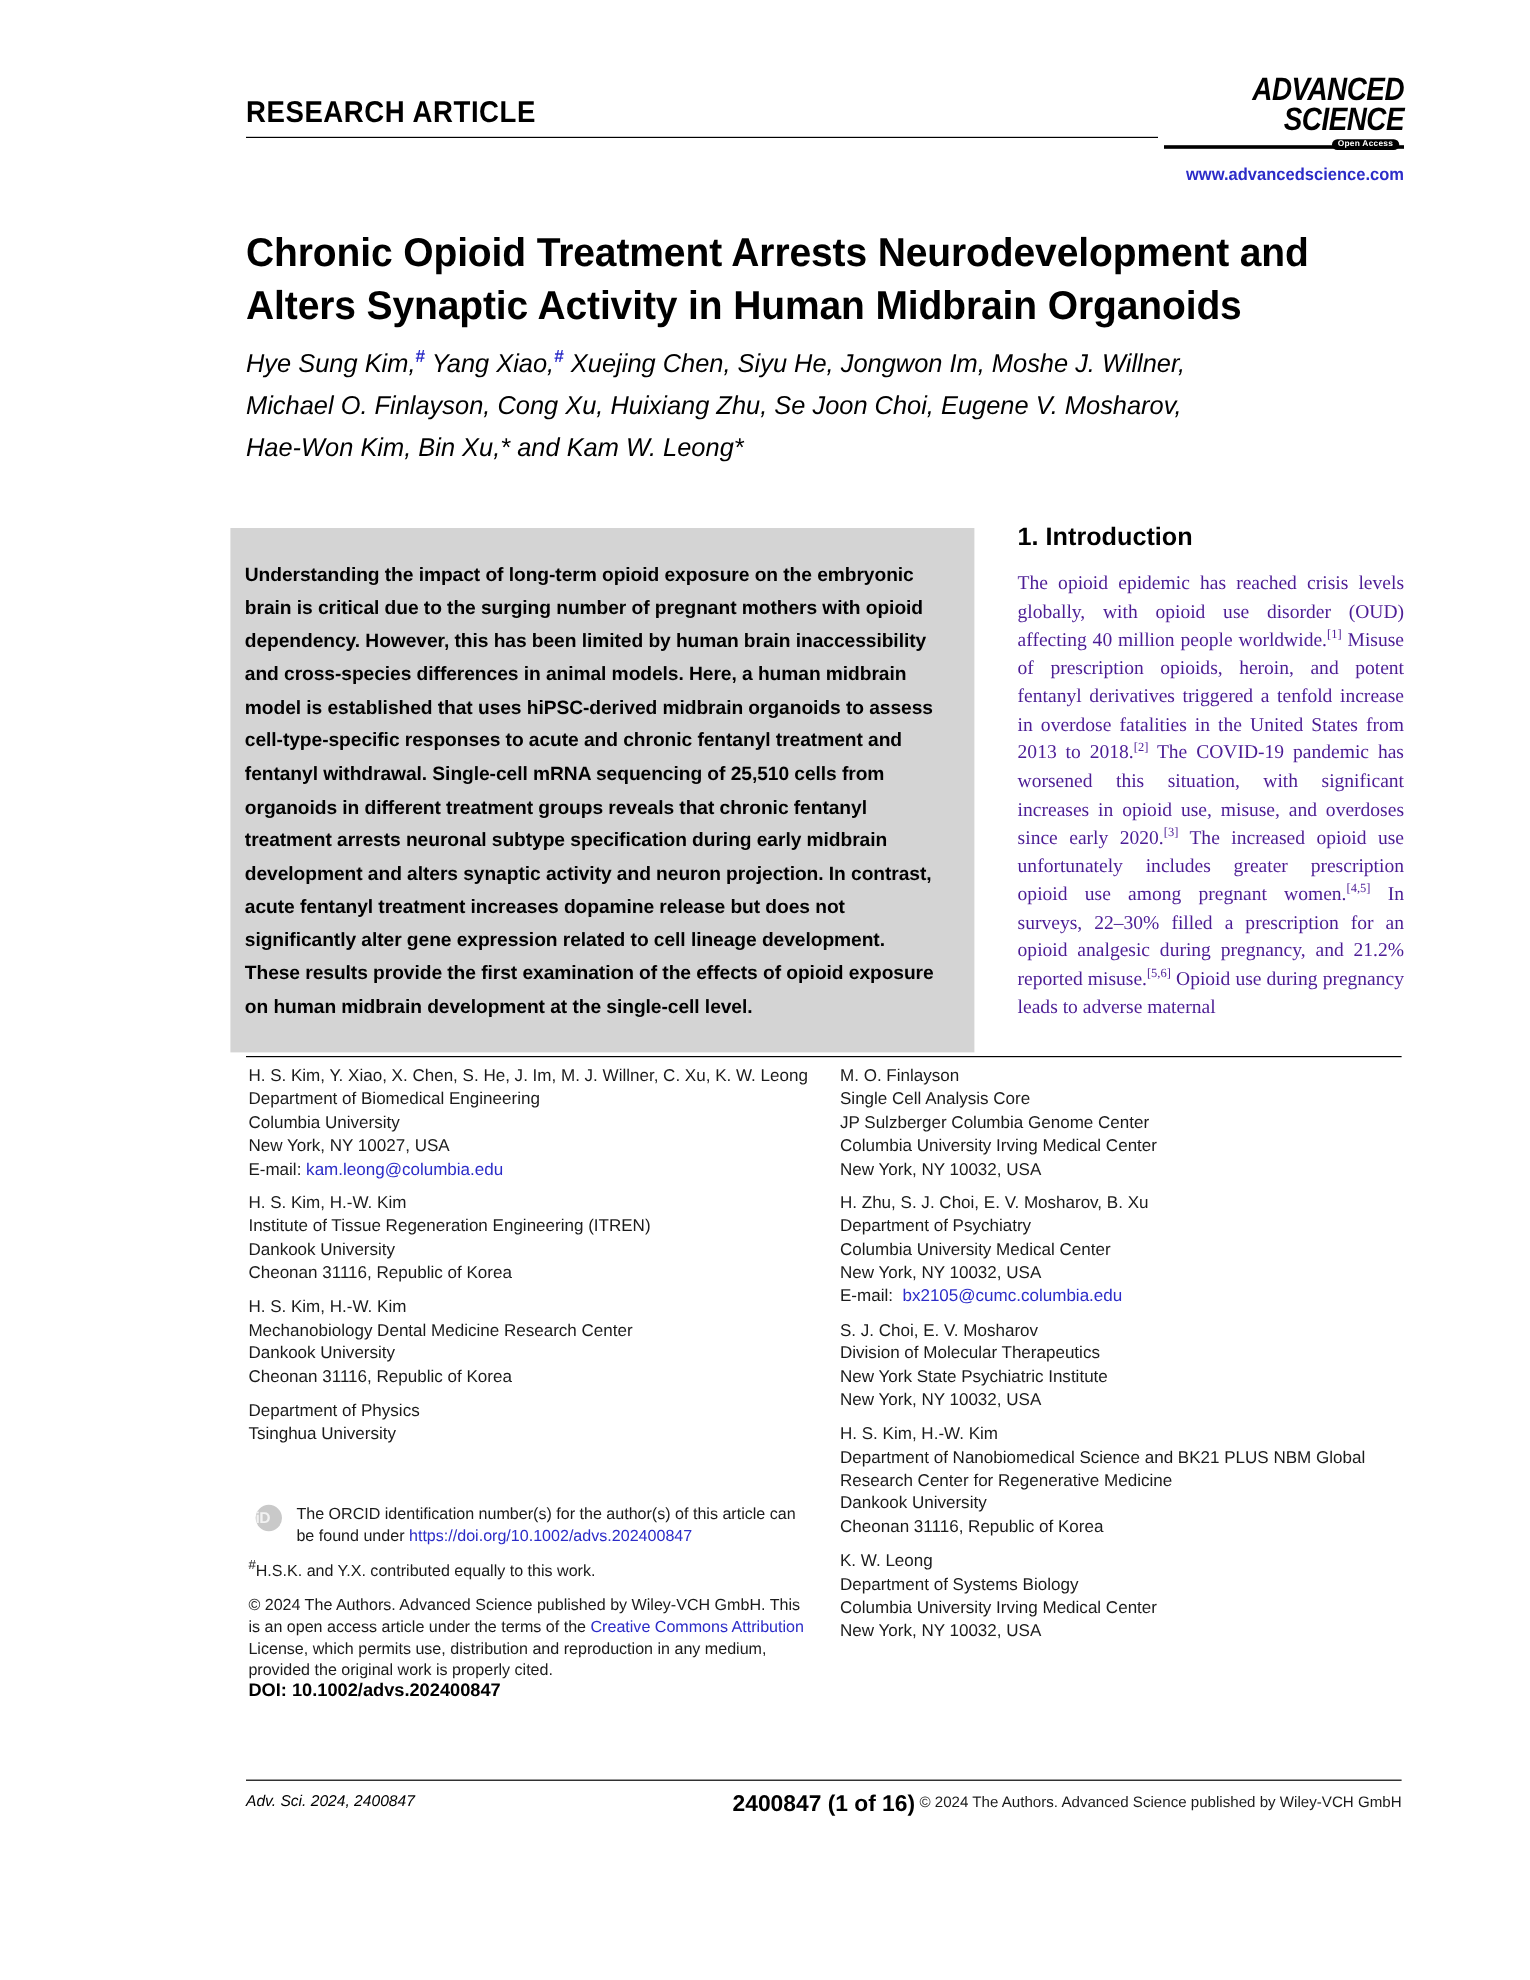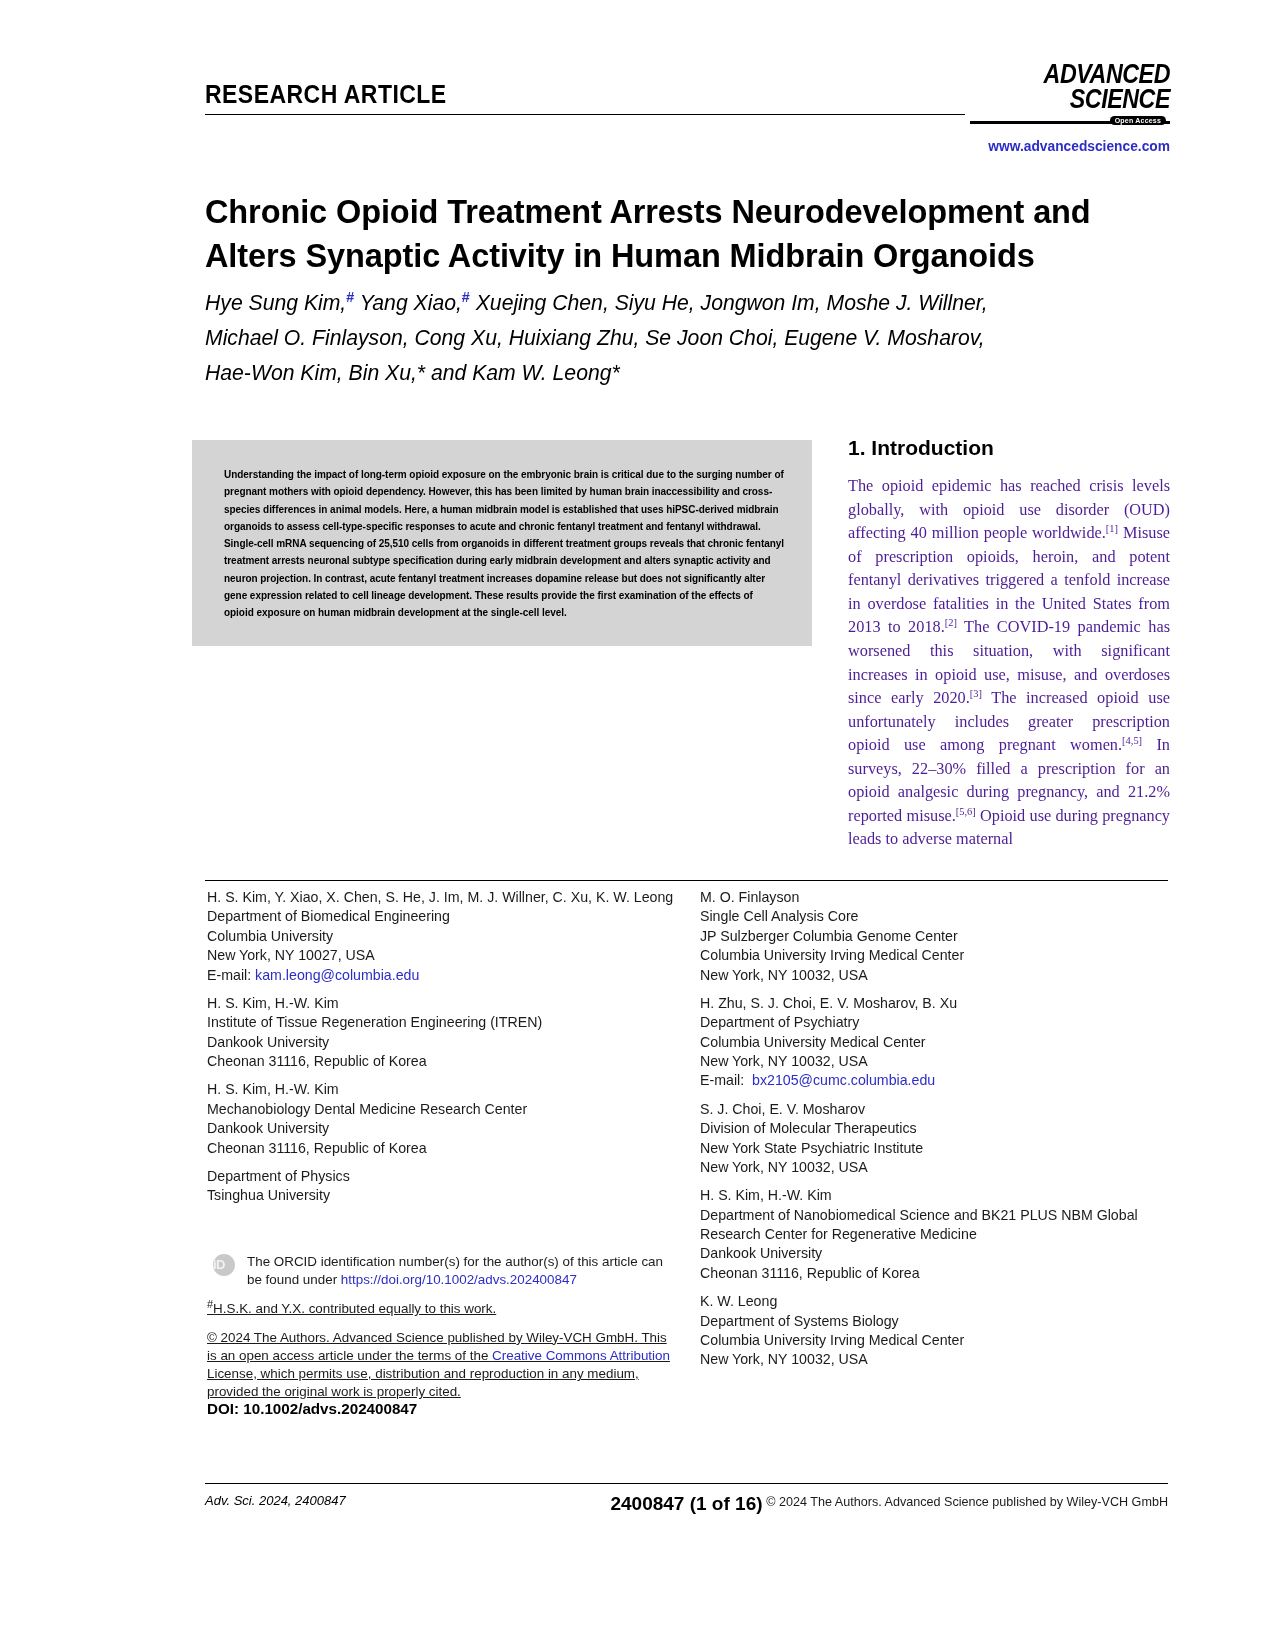--- a/index.html
+++ b/index.html
@@ -143,25 +143,25 @@
     font-weight: bold;
   }
 
   
   .abstract {
     position: absolute;
     left: 112px;
     top: 440px;
     width: 620px;
     background: #d4d4d4;
-    padding: 26px 28px 24px 32px;
+    padding: 26px 28px 24px 12px;
     box-sizing: border-box;
     font-family: "Liberation Sans", sans-serif;
     font-weight: bold;
-    font-size: 10px;
+    font-size: 16px;
     line-height: 1.73;
     color: #000;
     letter-spacing: -0.05px;
   }
 
   
   .intro {
     position: absolute;
     left: 768px;
     top: 435px;
@@ -241,21 +241,21 @@
     border-radius: 50%;
     background: #c9c9c9;
     color: #f2f2f2;
     font-family: "Liberation Sans", sans-serif;
     font-weight: bold;
     font-size: 13px;
     line-height: 22px;
     text-align: left;
     letter-spacing: -0.5px;
   }
-  .fn-line { margin-bottom: 10px; text-decoration: underline; }
+  .fn-line { margin-bottom: 10px; }
   .fn-line:last-child { margin-bottom: 0; }
   .fn-line sup {
     font-size: 0.82em;
     vertical-align: super;
     line-height: 0;
   }
   .doi-line {
     position: absolute;
     left: 127px;
     top: 1400px;

